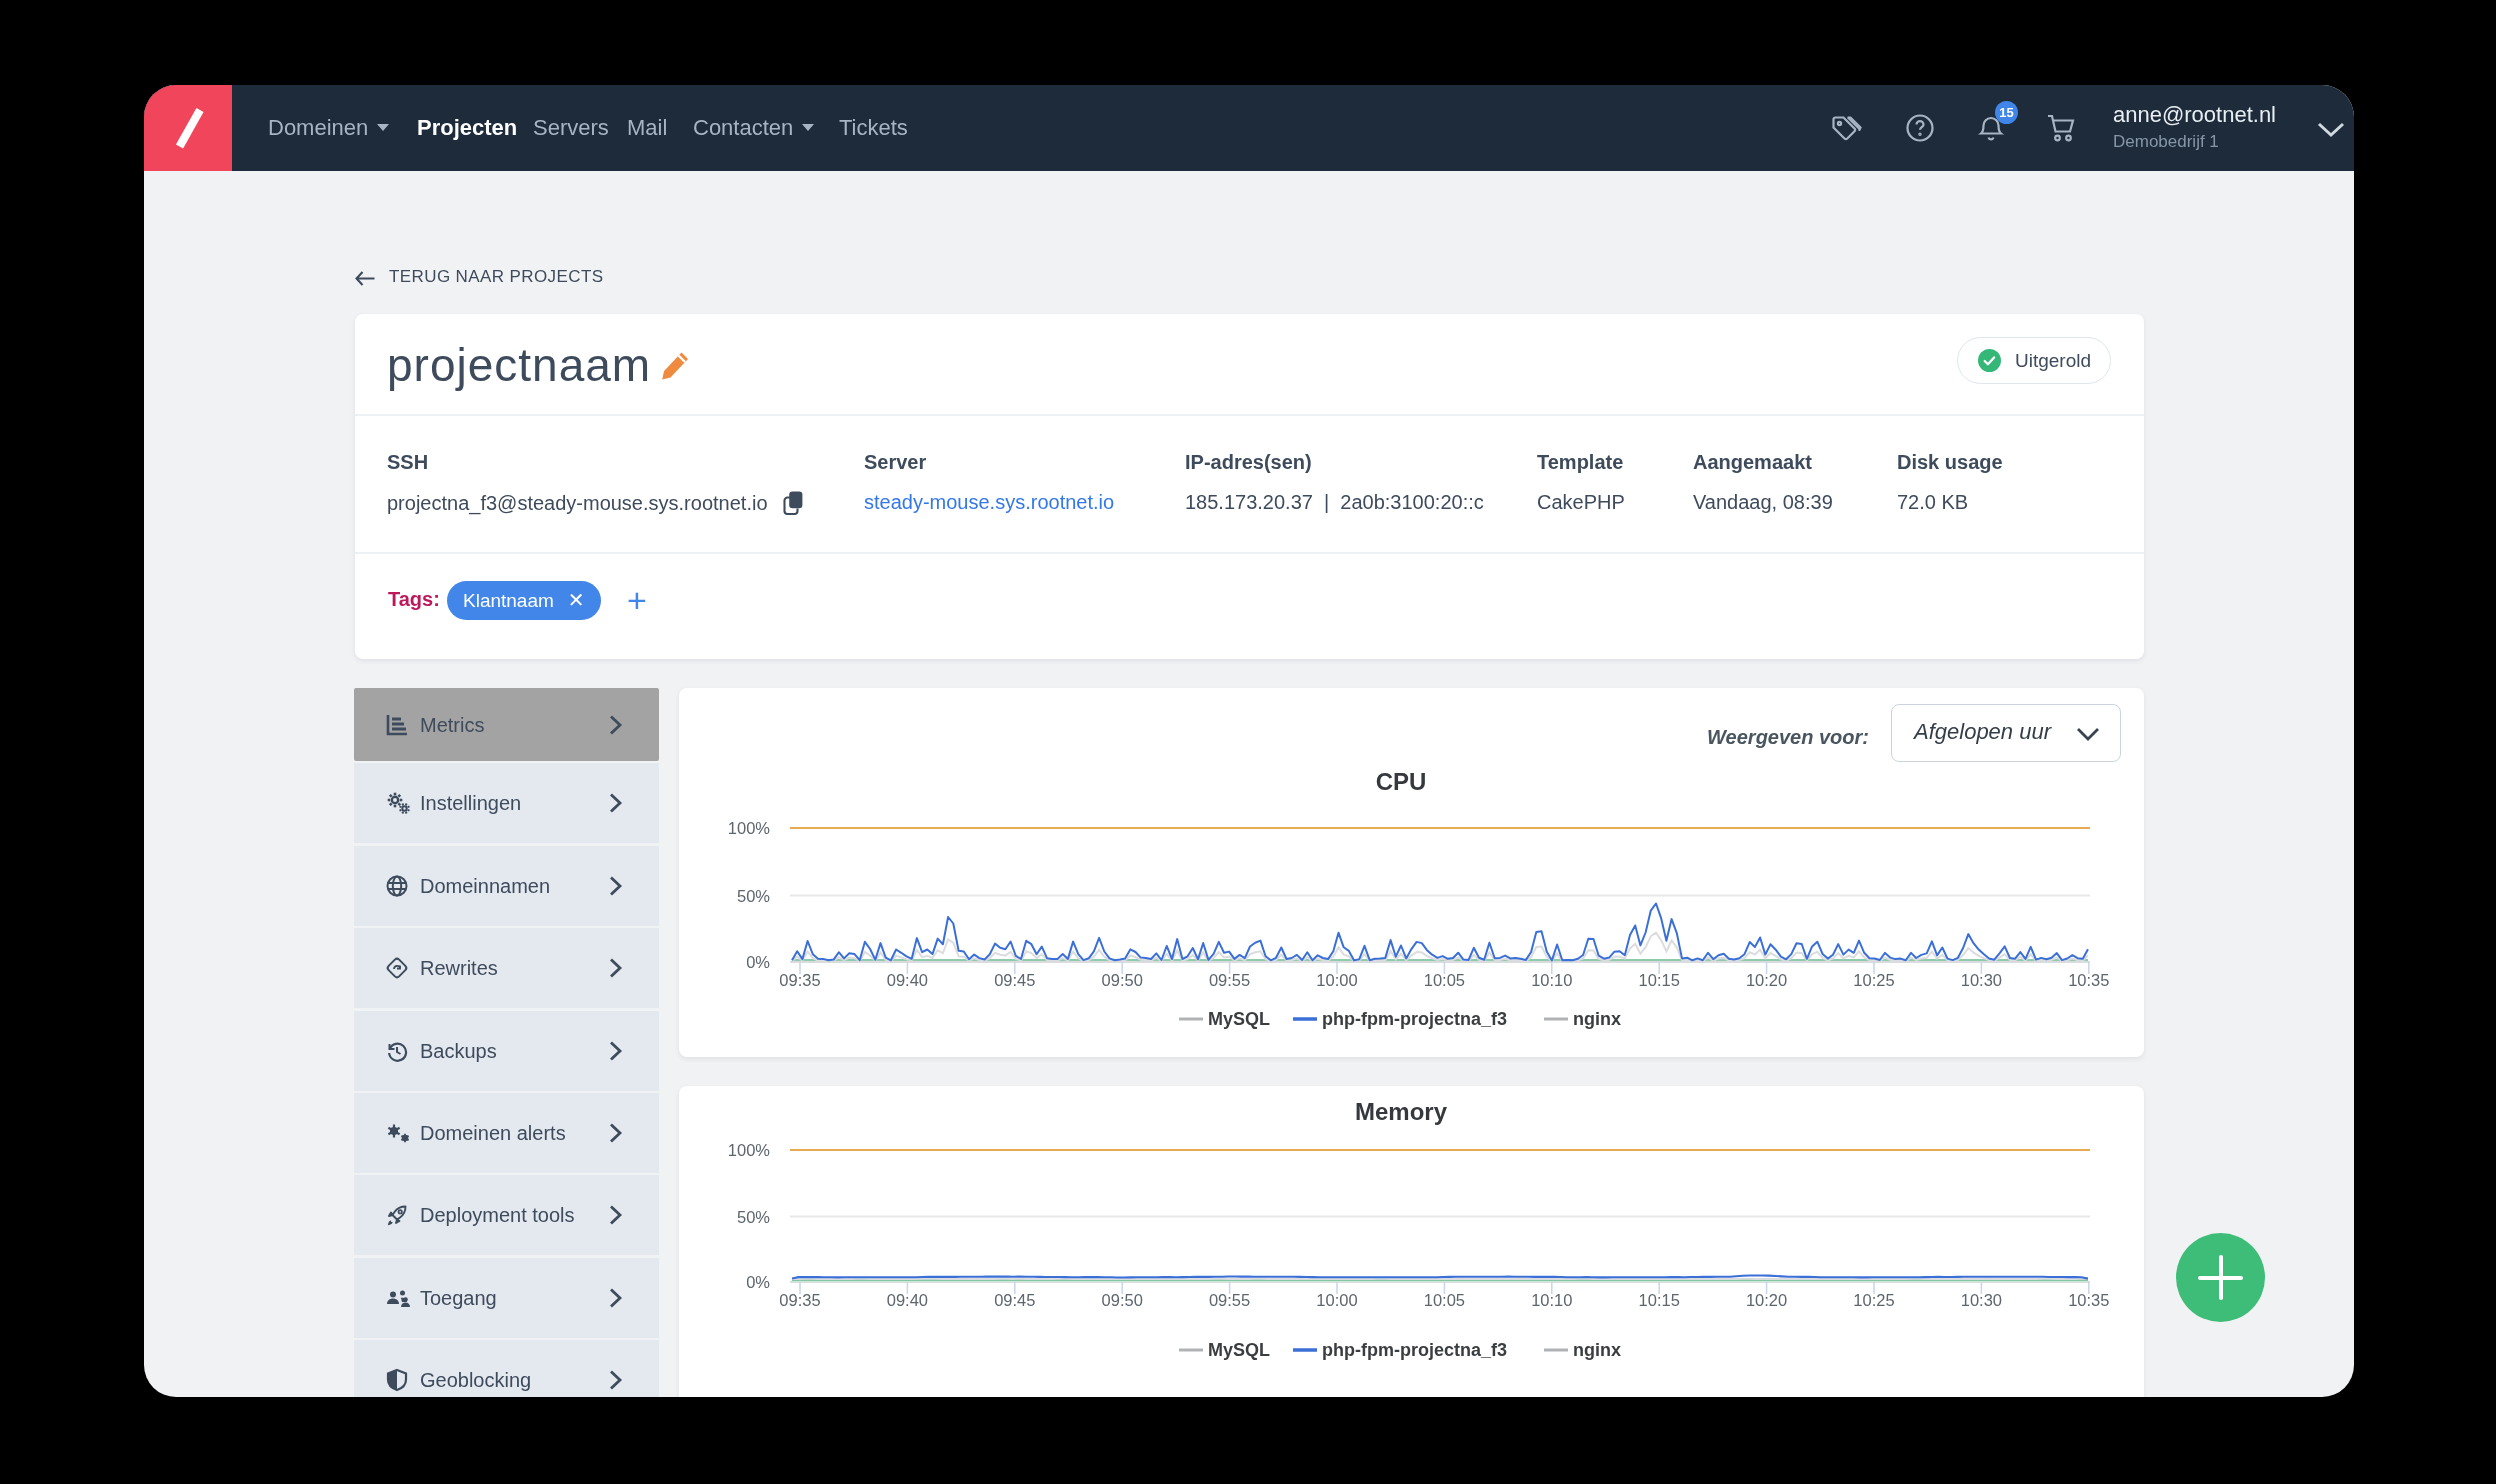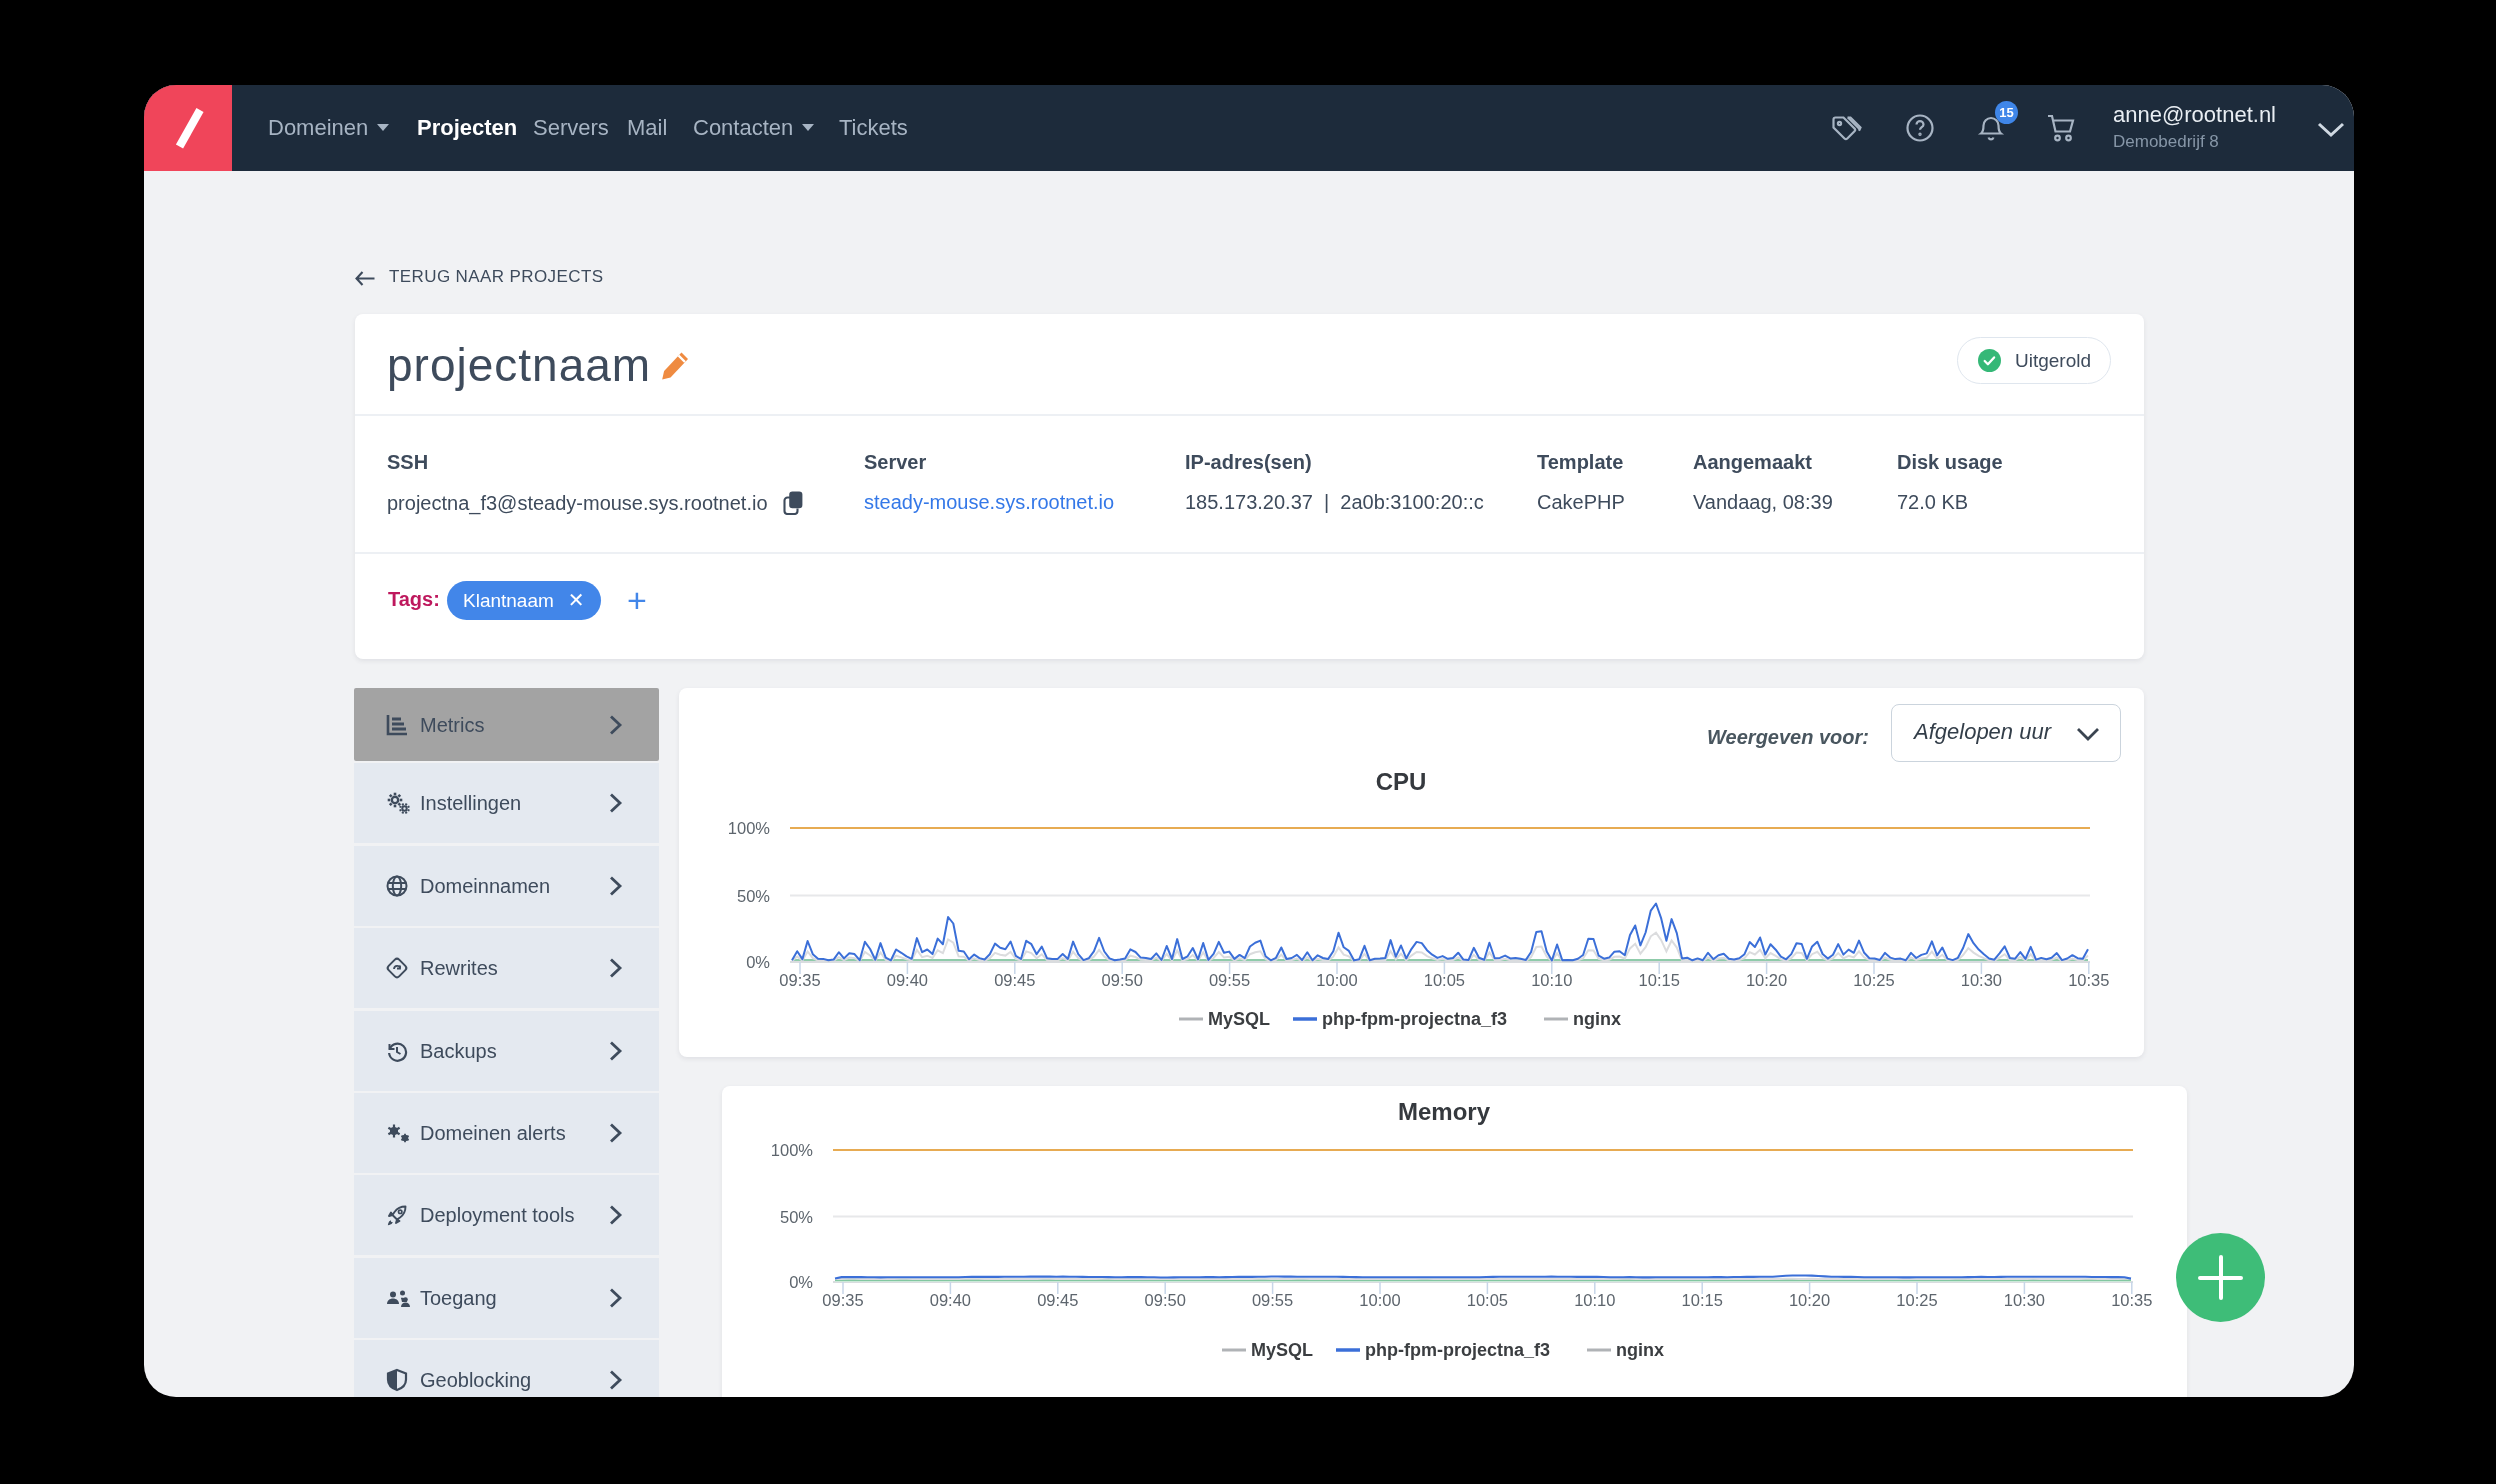--- a/index.html
+++ b/index.html
@@ -30,21 +30,21 @@
 .tagpill { position:absolute; left:92px; top:267px; height:39px; border-radius:20px; background:#4286e9; color:#fff; font-size:19px; line-height:39px; padding:0 16px; }
 .tagpill .x { margin-left:14px; font-size:20px; }
 .plus { position:absolute; left:272px; top:272px; font-size:34px; color:#4286e9; font-weight:300; line-height:28px; }
 .sidebar { position:absolute; left:210px; top:603px; width:305px; height:709px; }
 .srow { position:absolute; left:0; width:305px; background:#e4e9f0; }
 .srow.active { background:#a3a3a3; border-radius:2px; }
 .sic { position:absolute; left:31px; top:50%; margin-top:-12px; }
 .slb { position:absolute; left:66px; top:50%; margin-top:-12px; font-size:20px; color:#3e4b5c; line-height:24px;}
 .chev { position:absolute; right:36px; top:50%; margin-top:-11px; }
 #cpucard { left:535px; top:603px; width:1465px; height:369px; }
-#memcard { left:535px; top:1001px; width:1465px; height:333px;margin-left:43px; }
+#memcard { left:535px; top:1001px; width:1465px; height:333px; }
 .wvlabel { position:absolute; right:275px; top:38px; font-size:20px; font-weight:bold; color:#49565f;font-style:italic; }
 .select { position:absolute; left:1212px; top:16px; width:230px; height:58px; border:1.5px solid #cbd4dd; border-radius:8px; background:#fff; }
 .select .tx { position:absolute; left:22px; top:14px; font-size:22px; color:#333e49;font-style:italic; }
 .select svg { position:absolute; right:20px; top:22px; }
 .fab { position:absolute; left:2032px; top:1148px; width:89px; height:89px; border-radius:50%; background:#3ebd78; }
 .fab:before { content:""; position:absolute; left:22px; top:42.5px; width:45px; height:4px; background:#fff; border-radius:2px; }
 .fab:after { content:""; position:absolute; left:42.5px; top:22px; width:4px; height:45px; background:#fff; border-radius:2px; }
 </style></head><body>
 <div class="app">
  <div class="content">
@@ -348,15 +348,15 @@
  <circle cx="11.5" cy="25" r="2.3"></circle>
  <circle cx="22.5" cy="25" r="2.3"></circle>
 </svg>
 <div class="badge">15</div>
 <svg class="nico" style="left:2172px;top:36px" width="30" height="18" viewBox="0 0 30 18" fill="none" stroke="#cfd8e1" stroke-width="3">
         <path d="M3 3l12 11L27 3"></path>
       </svg>
 
   <div class="acct">
         <div class="em">anne@rootnet.nl</div>
-        <div class="co">Demobedrijf 8</div>
+        <div class="co">Demobedrijf 1</div>
       </div>
  </div>
 </div>
 </body></html>

